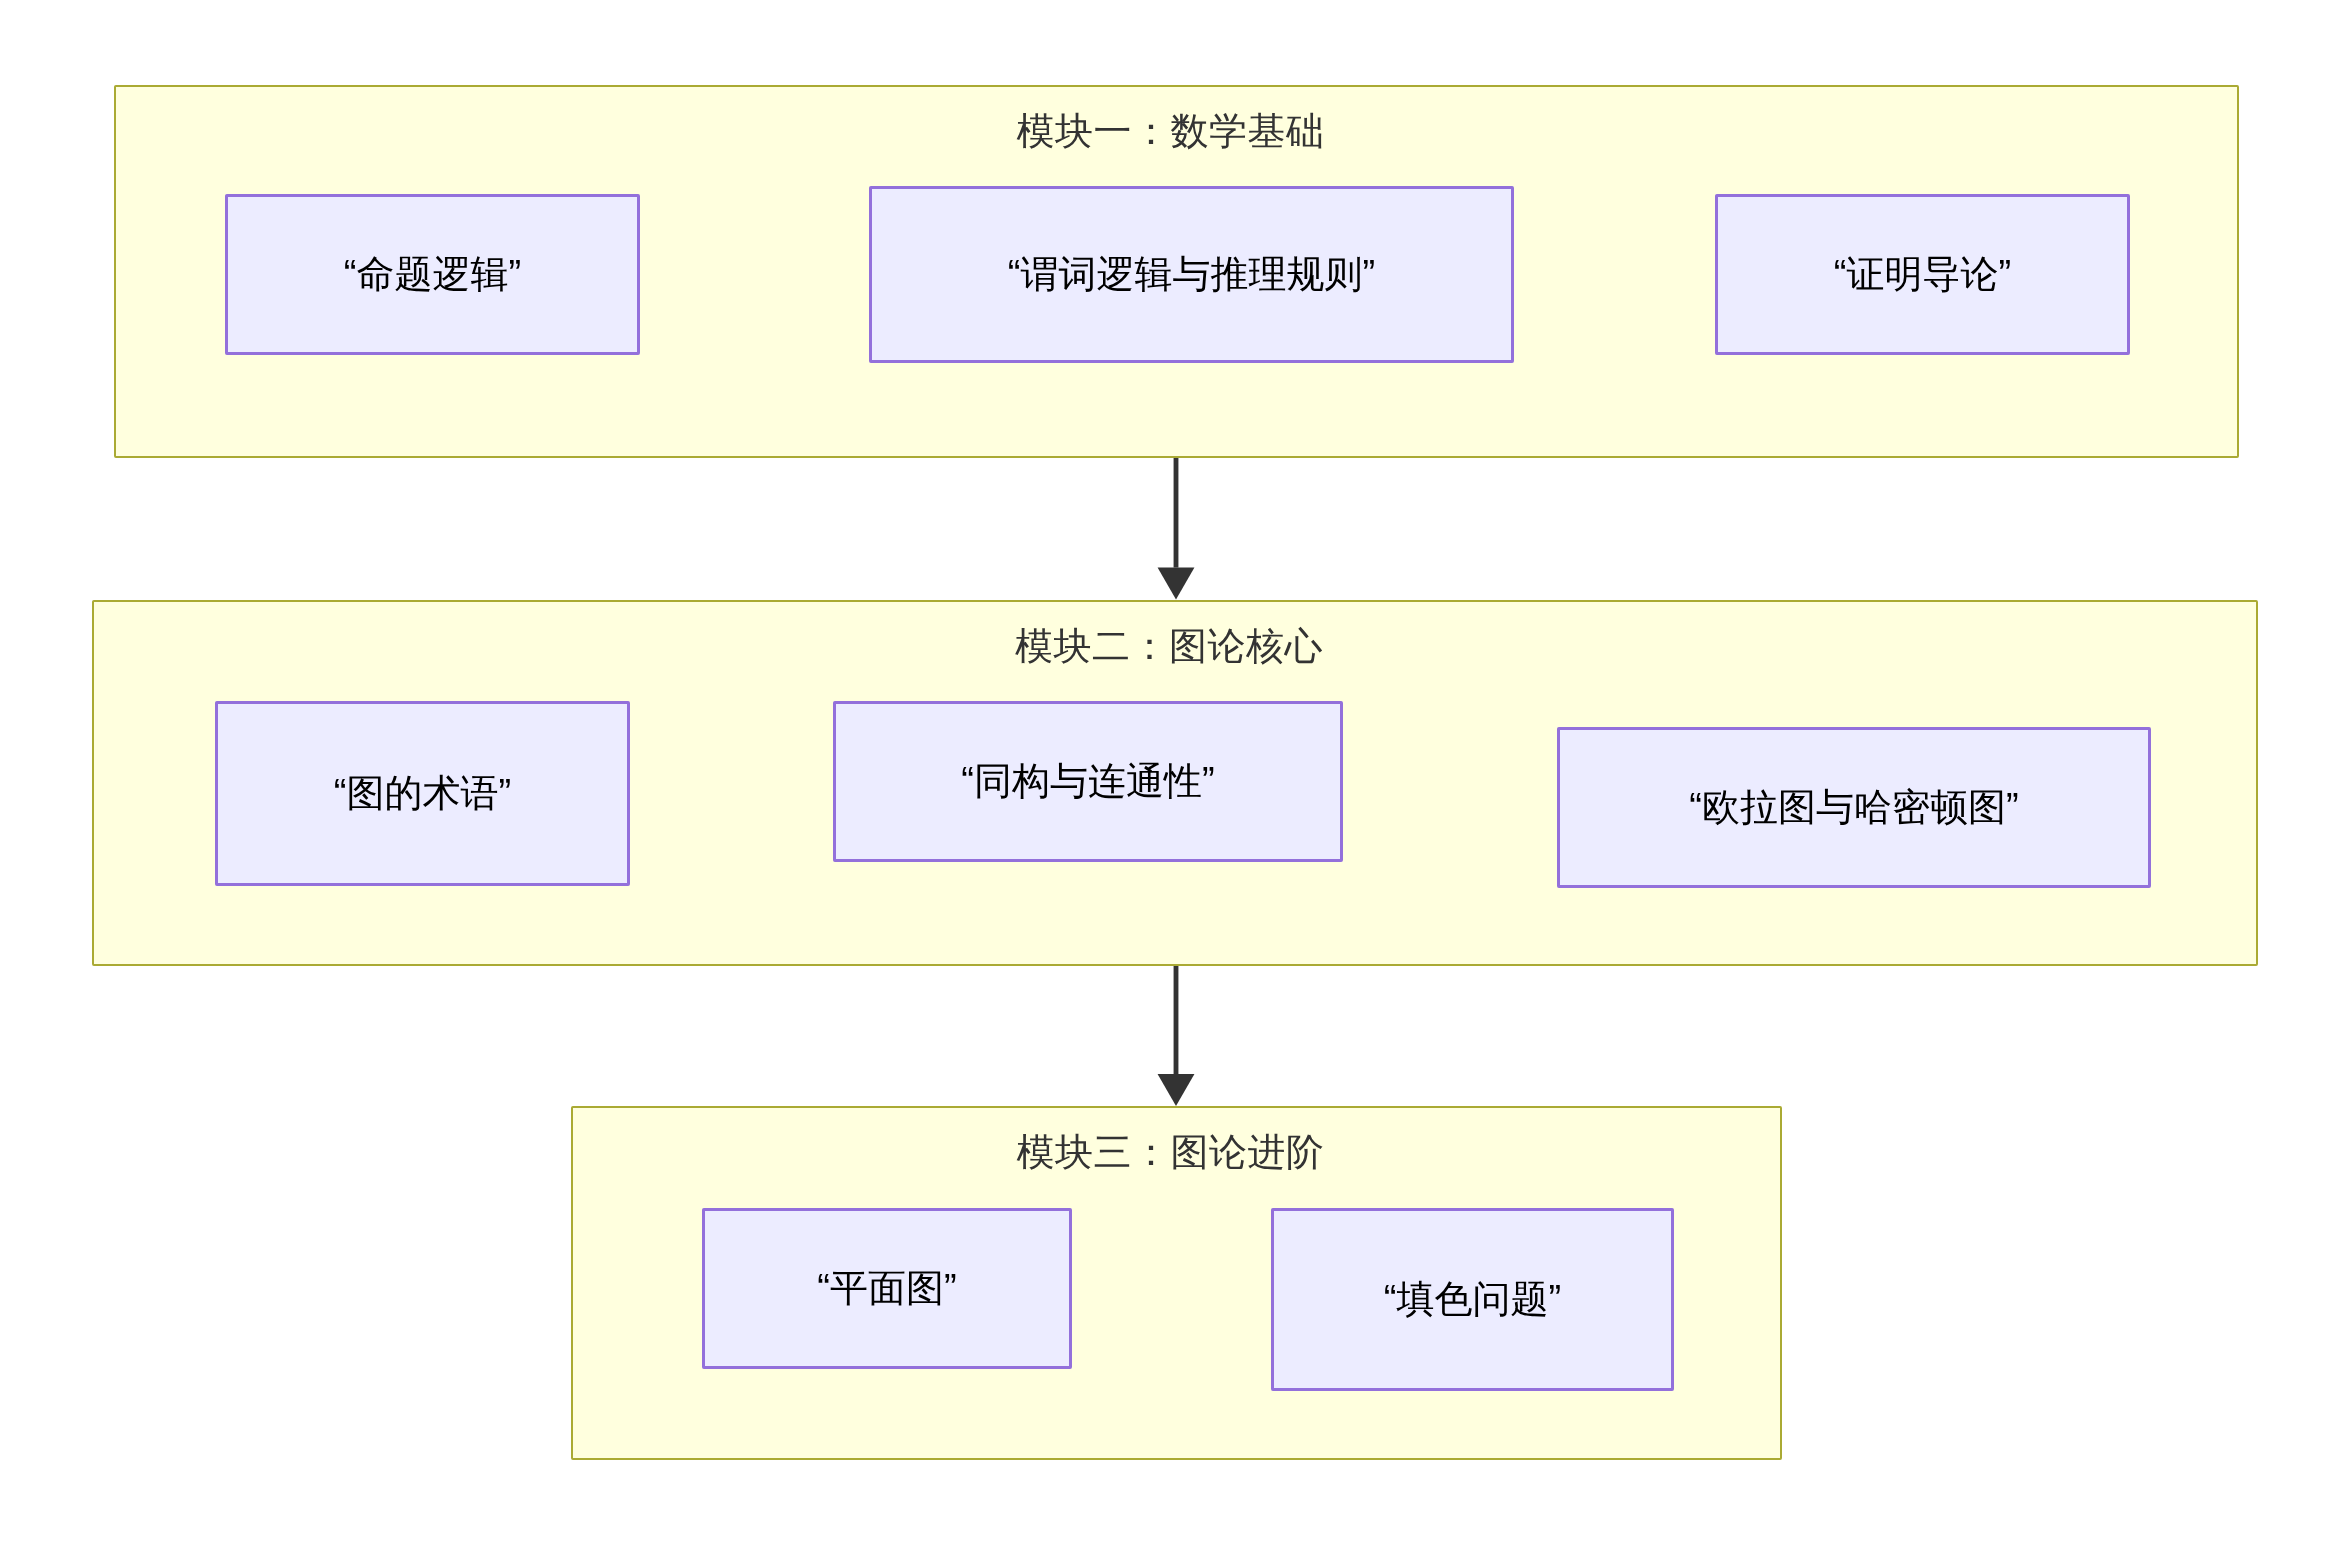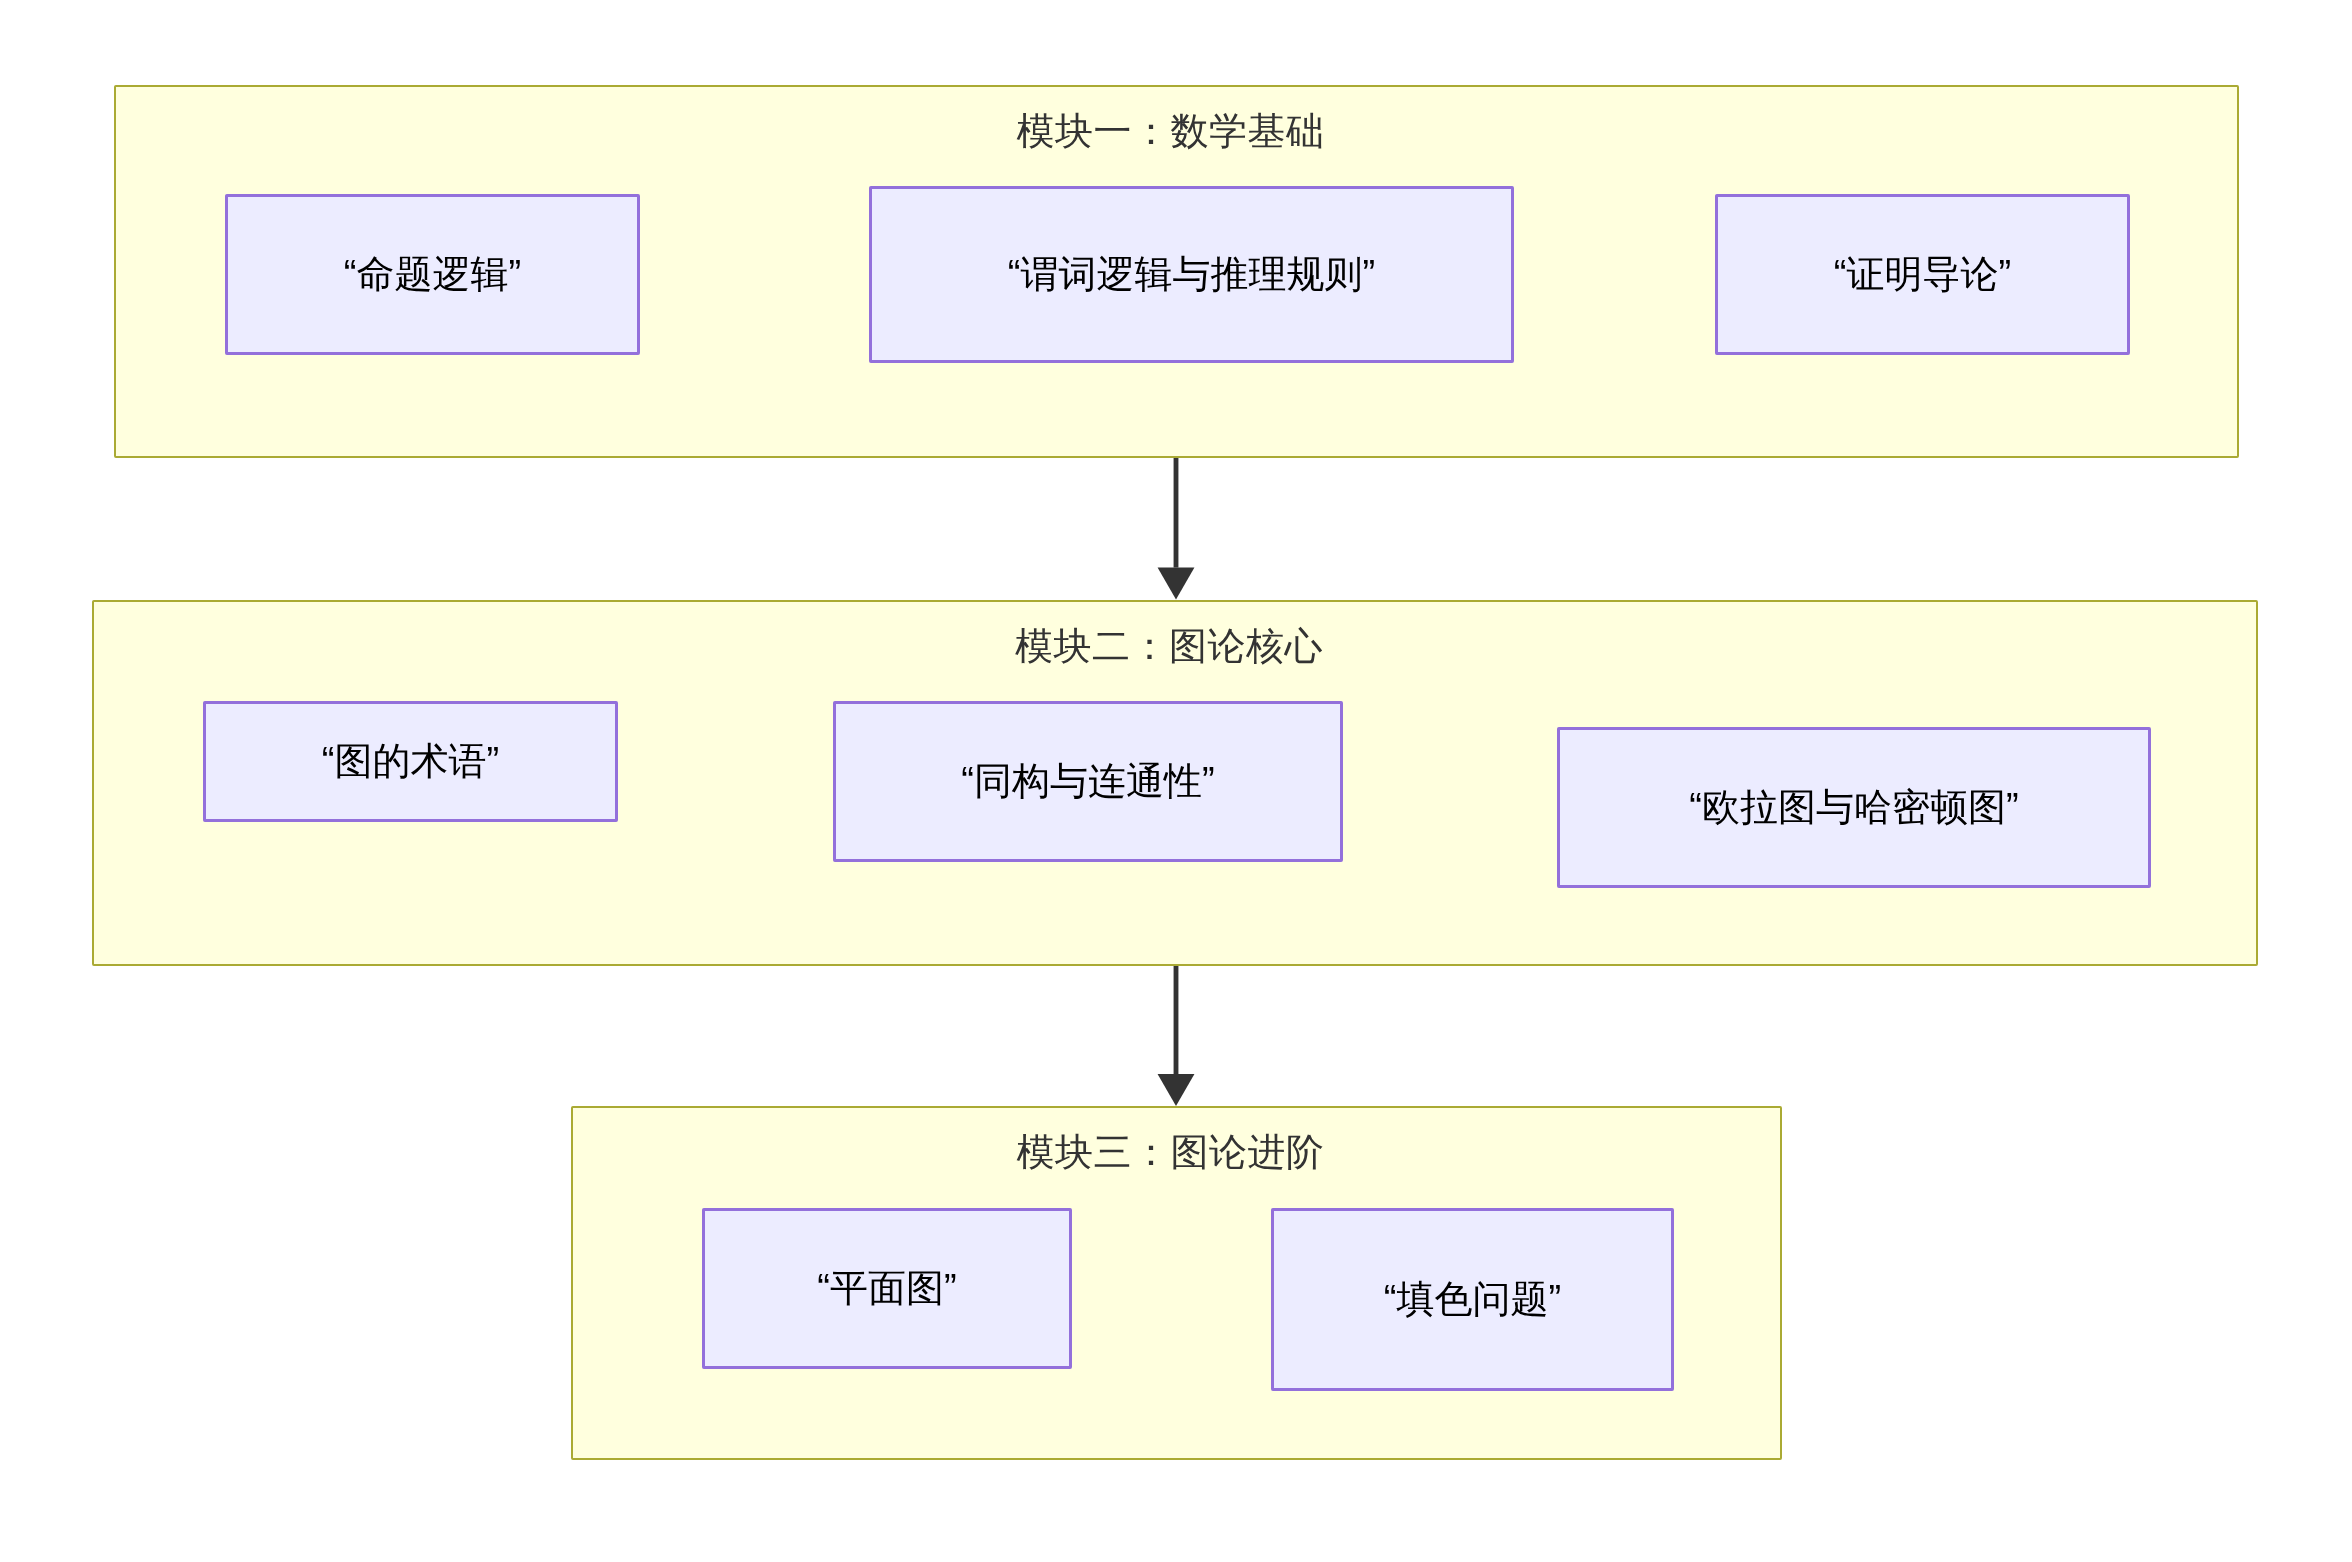--- a/index.html
+++ b/index.html
@@ -125,21 +125,21 @@
   <div class="node" style="left:869px; top:186px; width:645px; height:177px;">
     <span class="node-label">“谓词逻辑与推理规则”</span>
   </div>
   <div class="node" style="left:1715px; top:194px; width:415px; height:161px;">
     <span class="node-label">“证明导论”</span>
   </div>
 
   <div class="module" style="left:92px; top:600px; width:2166px; height:366px;">
     <div class="module-title">模块二：图论核心</div>
   </div>
-  <div class="node" style="left:203px; top:701px; width:415px; height:121px;">
+  <div class="node" style="left:215px; top:701px; width:415px; height:185px;">
     <span class="node-label">“图的术语”</span>
   </div>
   <div class="node" style="left:833px; top:701px; width:510px; height:161px;">
     <span class="node-label">“同构与连通性”</span>
   </div>
   <div class="node" style="left:1557px; top:701px; width:594px; height:161px;margin-top:26px;">
     <span class="node-label">“欧拉图与哈密顿图”</span>
   </div>
 
   <div class="module" style="left:571px; top:1106px; width:1211px; height:354px;">

